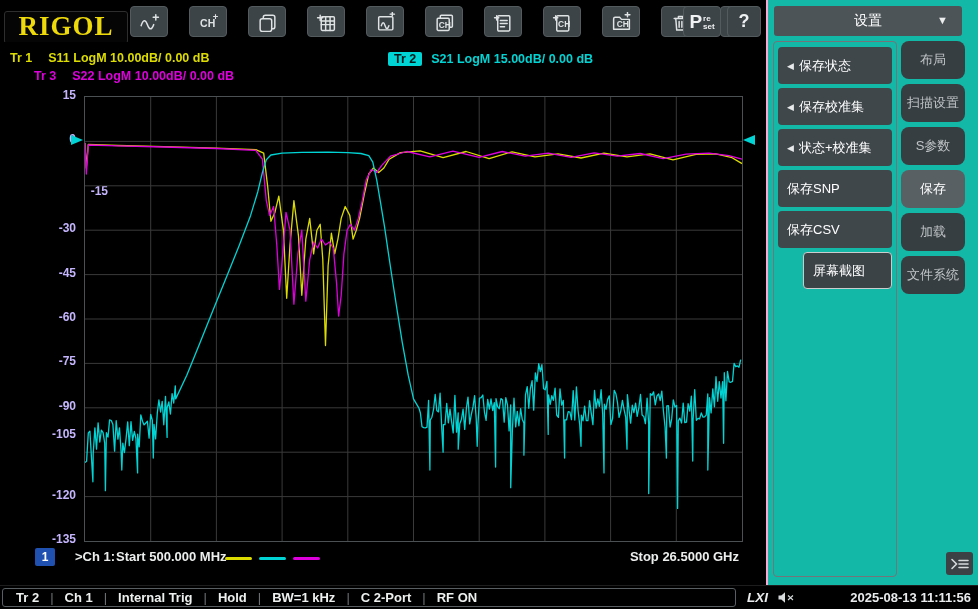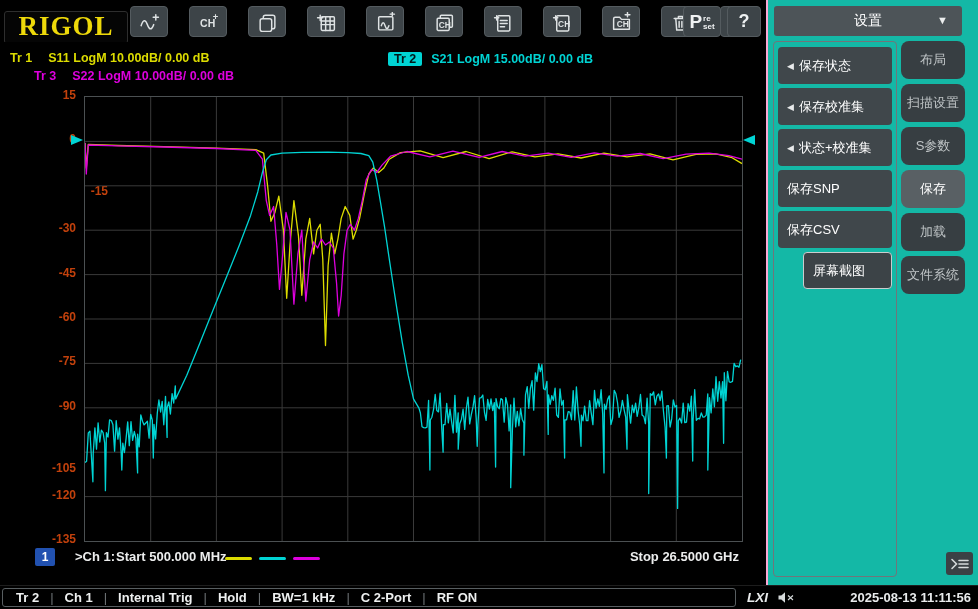--- a/index.html
+++ b/index.html
@@ -29,21 +29,21 @@
   .panel{position:absolute;left:0;top:42px;width:775px;height:543px;background:#000;}
   .leg{position:absolute;font-size:12.5px;font-weight:bold;white-space:pre;}
   .leg-0{left:10px;top:9px;}
   .leg-1{left:10px;top:27px;margin-left:24px;}
   .leg-2{left:388px;top:10px;}
   .leg .gap{display:inline-block;width:16px;}
   .tr2badge{display:inline-block;background:#00d4d4;color:#00181a;padding:0 6px;border-radius:2px;
             margin-right:9px;font-weight:bold;}
   .chart-area{position:absolute;left:84px;top:54px;width:657px;height:444px;border:1px solid #4b5052;}
   .chart-area svg{position:absolute;left:0;top:0;width:100%;height:100%;display:block;}
-  .ylab{position:absolute;left:0;width:76px;text-align:right;font-size:12px;font-weight:bold;color:#c2410c;}
+  .ylab{position:absolute;left:0;width:76px;text-align:right;font-size:12px;font-weight:bold;color:#c4b5fd;}
   .mk{position:absolute;width:0;height:0;border-top:5.5px solid transparent;border-bottom:5.5px solid transparent;}
   .mk-l{left:71px;top:93px;border-left:12px solid #00d4d4;}
   .mk-r{left:743px;top:93px;border-right:12px solid #00d4d4;}
   .cfoot{position:absolute;left:0;top:504px;width:741px;height:24px;font-size:13px;color:#eceded;}
   .chbadge{position:absolute;left:35px;top:2px;width:20px;height:18px;background:#2151b0;color:#fff;
            text-align:center;border-radius:2px;font-size:12px;line-height:18px;font-weight:bold;}
   .f-ch{position:absolute;left:75px;top:3px;font-weight:bold;}
   .f-start{position:absolute;left:116px;top:3px;font-weight:bold;}
   .f-stop{position:absolute;right:2px;top:3px;font-weight:bold;}
   .sw{position:absolute;top:11px;width:27px;height:3px;border-radius:2px;}
@@ -192,21 +192,21 @@
 
     <div id="ylabels">
         <div class="ylab" style="top: 46px;">15</div>
         <div class="ylab" style="top: 90.4px;">0</div>
         <div class="ylab" style="top: 142px; margin-left: 32px;">-15</div>
         <div class="ylab" style="top: 179.2px;">-30</div>
         <div class="ylab" style="top: 223.6px;">-45</div>
         <div class="ylab" style="top: 268px;">-60</div>
         <div class="ylab" style="top: 312.4px;">-75</div>
         <div class="ylab" style="top: 356.8px; text-align: right;">-90</div>
-        <div class="ylab" style="top: 419px;">-105</div>
+        <div class="ylab" style="top: 385px;">-105</div>
         <div class="ylab" style="top: 445.6px;">-120</div>
         <div class="ylab" style="top: 490px;">-135</div>
       </div>
 
     <div class="chart-area">
       <svg id="chart-svg" preserveAspectRatio="none" viewBox="0 0 657 444">
           <line x1="65.7" y1="0" x2="65.7" y2="444" stroke="#3a3a3a" stroke-width="1"></line>
           <line x1="131.4" y1="0" x2="131.4" y2="444" stroke="#3a3a3a" stroke-width="1"></line>
           <line x1="197.1" y1="0" x2="197.1" y2="444" stroke="#3a3a3a" stroke-width="1"></line>
           <line x1="262.8" y1="0" x2="262.8" y2="444" stroke="#3a3a3a" stroke-width="1"></line>

